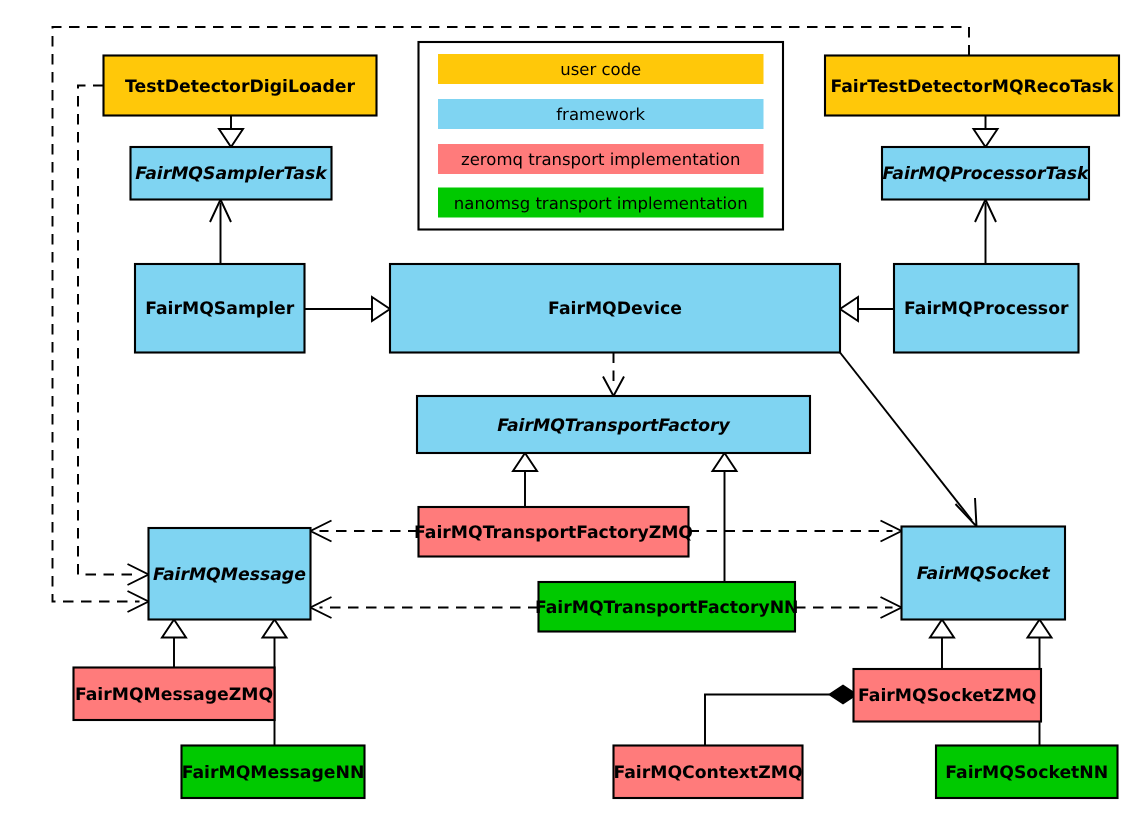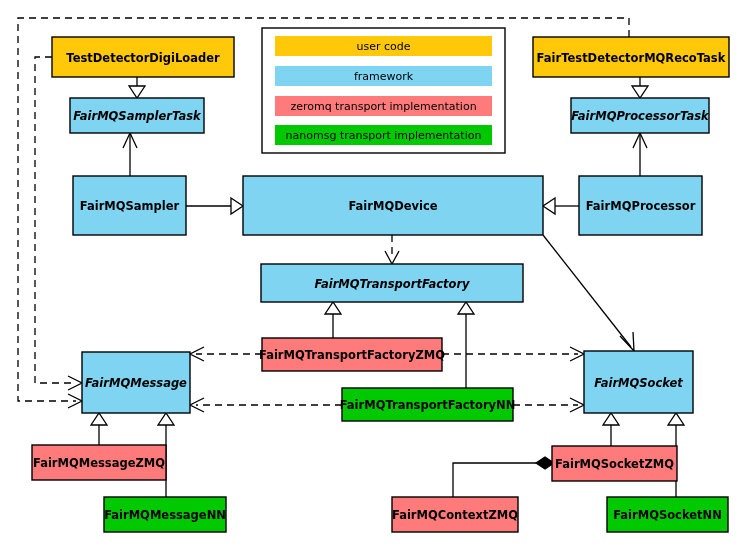--- a/index.html
+++ b/index.html
@@ -11,20 +11,21 @@
   body {
     width: 748px;
     height: 549px;
     font-family: "DejaVu Sans", sans-serif;
     overflow: hidden;
   }
   #diagram-root {
     position: relative;
     width: 660px;
     height: 549px;
+    padding-left: 17px;
   }
   svg.diagram {
     display: block;
     width: 748px;
     height: 549px;
   }
   .node-box {
     stroke: #000000;
     stroke-width: 1.4;
   }

